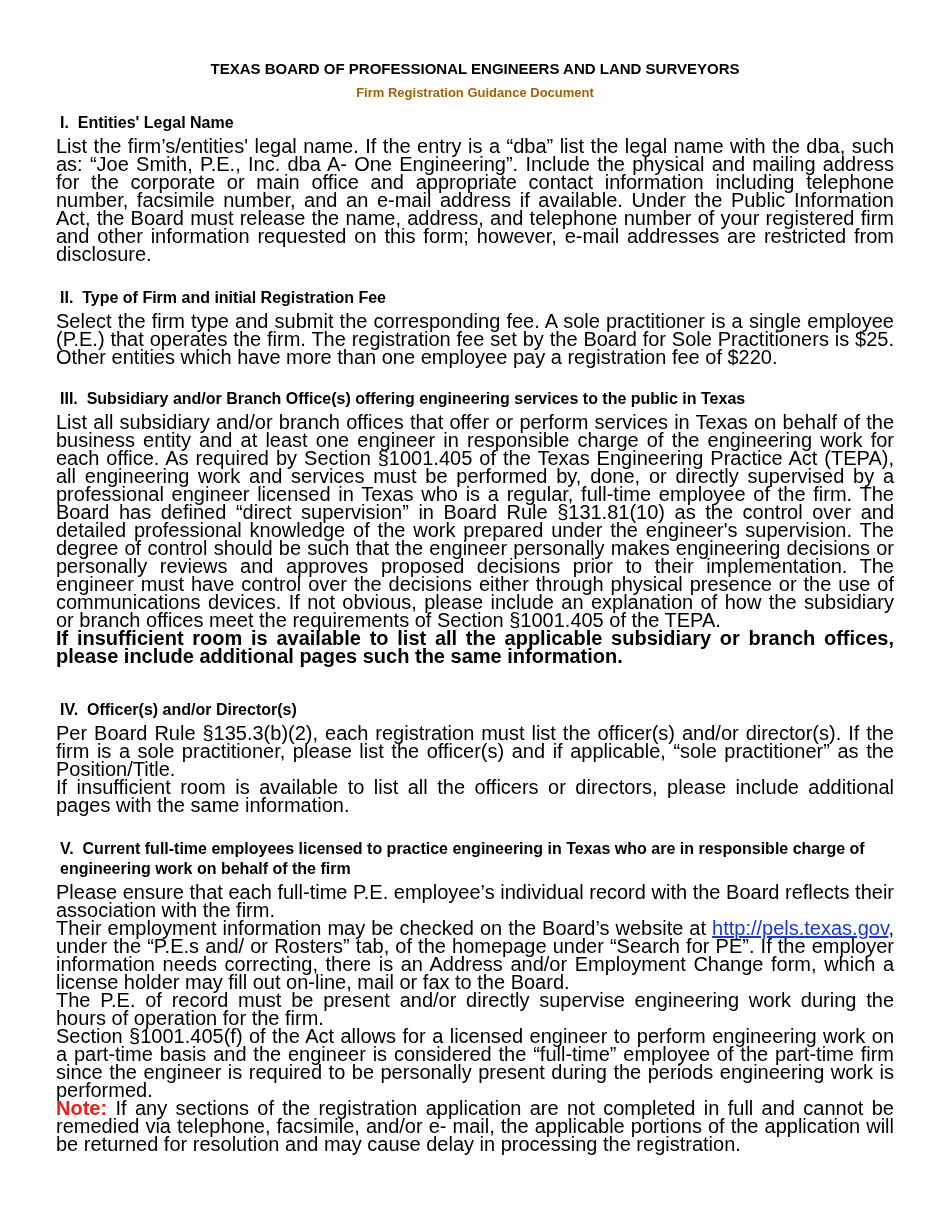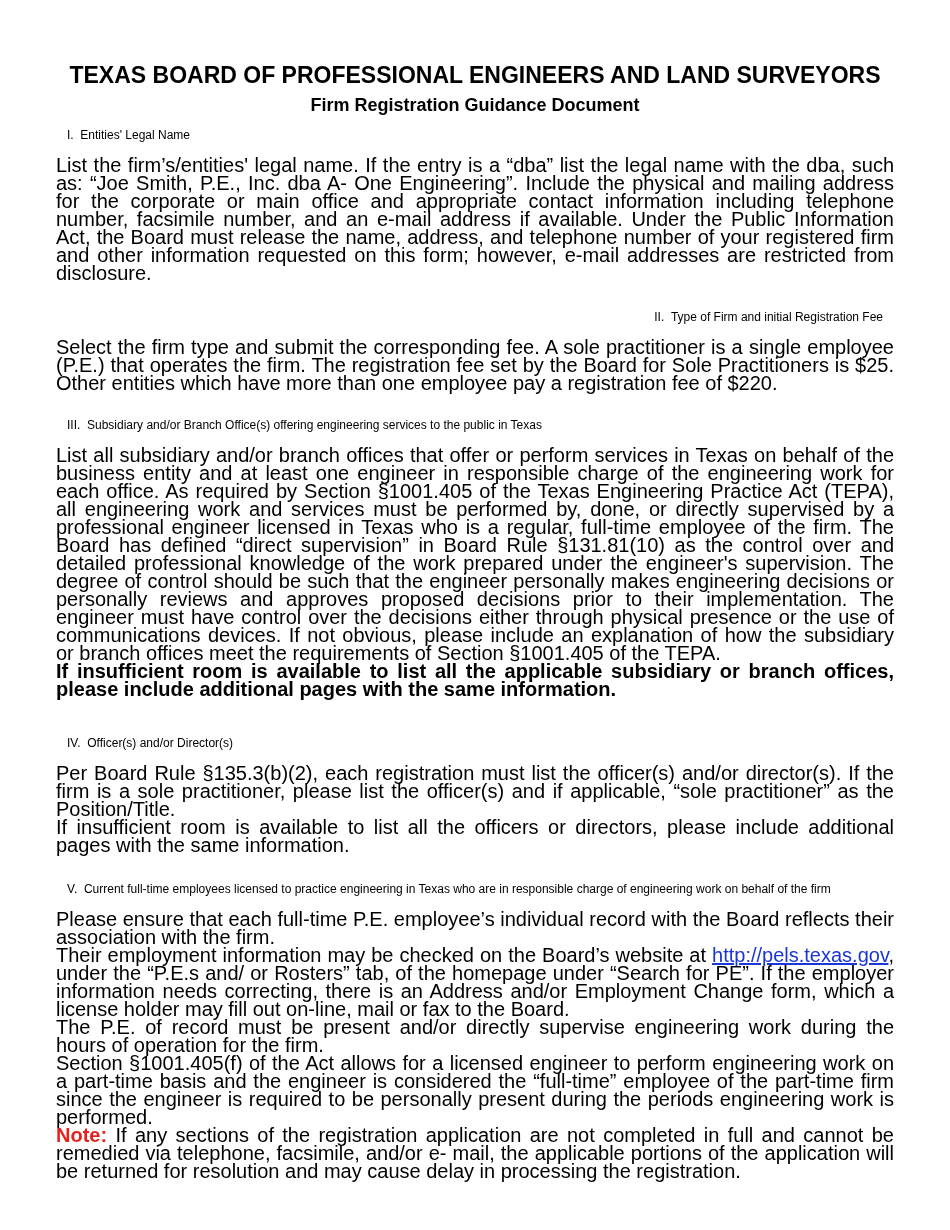--- a/index.html
+++ b/index.html
@@ -17,54 +17,54 @@
     }
     .page {
       position: absolute;
       left: 56px;
       top: 55px;
       width: 838px;
     }
     .doc-title {
       text-align: center;
       font-weight: bold;
-      font-size: 23px;
+      font-size: 15px;
       line-height: 26px;
-      margin: 7px;
+      margin: 1px;
       letter-spacing: 0px;
     }
     .doc-subtitle {
       text-align: center;
       font-weight: bold;
-      font-size: 18px;
+      font-size: 13px;
       line-height: 20px;
-      color: #000000;
+      color: #a16207;
       margin: 0 0 10px 0;
     }
     .section-heading {
-      font-weight: normal;
-      font-size: 12px;
+      font-weight: bold;
+      font-size: 16px;
       line-height: 20px;
-      margin: 11px;
+      margin: 4px;
     }
     .section-heading .num {
       display: inline-block;
     }
     p.body {
       font-size: 20px;
       line-height: 18px;
       margin: 0;
       text-align: justify;
     }
     p.body.bold {
       font-weight: bold;
     }
     .s1-heading { margin-top: 0px; }
     .s1-body { margin-top: 8px; }
-    .s2-heading { margin-top: 25px; text-align: right; }
+    .s2-heading { margin-top: 25px; }
     .s2-body { margin-top: 8px; }
     .s3-heading { margin-top: 23px; }
     .s3-body { margin-top: 8px; }
     .s3-bold { margin-top: 17px; }
     .s4-heading { margin-top: 35px; }
     .s4-body { margin-top: 8px; }
     .s5-heading { margin-top: 25px; }
     .s5-body { margin-top: 8px; }
     .note-block { margin-top: 35px; }
     .note-label {
@@ -96,21 +96,21 @@
       <span class="num">II.</span>&nbsp;&nbsp;<span>Type of Firm and initial Registration Fee</span>
     </h2>
     <p class="body s2-body">Select the firm type and submit the corresponding fee. A sole practitioner is a single employee (P.E.) that operates the firm. The registration fee set by the Board for Sole Practitioners is $25. Other entities which have more than one employee pay a registration fee of $220.</p>
   </section>
 
   <section>
     <h2 class="section-heading s3-heading">
       <span class="num">III.</span>&nbsp;&nbsp;<span>Subsidiary and/or Branch Office(s) offering engineering services to the public in Texas</span>
     </h2>
     <p class="body s3-body">List all subsidiary and/or branch offices that offer or perform services in Texas on behalf of the business entity and at least one engineer in responsible charge of the engineering work for each office. As required by Section §1001.405 of the Texas Engineering Practice Act (TEPA), all engineering work and services must be performed by, done, or directly supervised by a professional engineer licensed in Texas who is a regular, full-time employee of the firm. The Board has defined “direct supervision” in Board Rule §131.81(10) as the control over and detailed professional knowledge of the work prepared under the engineer's supervision. The degree of control should be such that the engineer personally makes engineering decisions or personally reviews and approves proposed decisions prior to their implementation. The engineer must have control over the decisions either through physical presence or the use of communications devices.  If not obvious, please include an explanation of how the subsidiary or branch offices meet the requirements of Section §1001.405 of the TEPA.</p>
-    <p class="body bold s3-bold">If insufficient room is available to list all the applicable subsidiary or branch offices, please include additional pages with the same information.</p>
+    <p class="body bold s3-bold">If insufficient room is available to list all the applicable subsidiary or branch offices, please include additional pages such the same information.</p>
   </section>
 
   <section>
     <h2 class="section-heading s4-heading">
       <span class="num">IV.</span>&nbsp;&nbsp;<span>Officer(s) and/or Director(s)</span>
     </h2>
     <p class="body s4-body">Per Board Rule §135.3(b)(2), each registration must list the officer(s) and/or director(s). If the firm is a sole practitioner, please list the officer(s) and if applicable, “sole practitioner” as the Position/Title.</p>
     <p class="body">If insufficient room is available to list all the officers or directors, please include additional pages with the same information.</p>
   </section>
 

